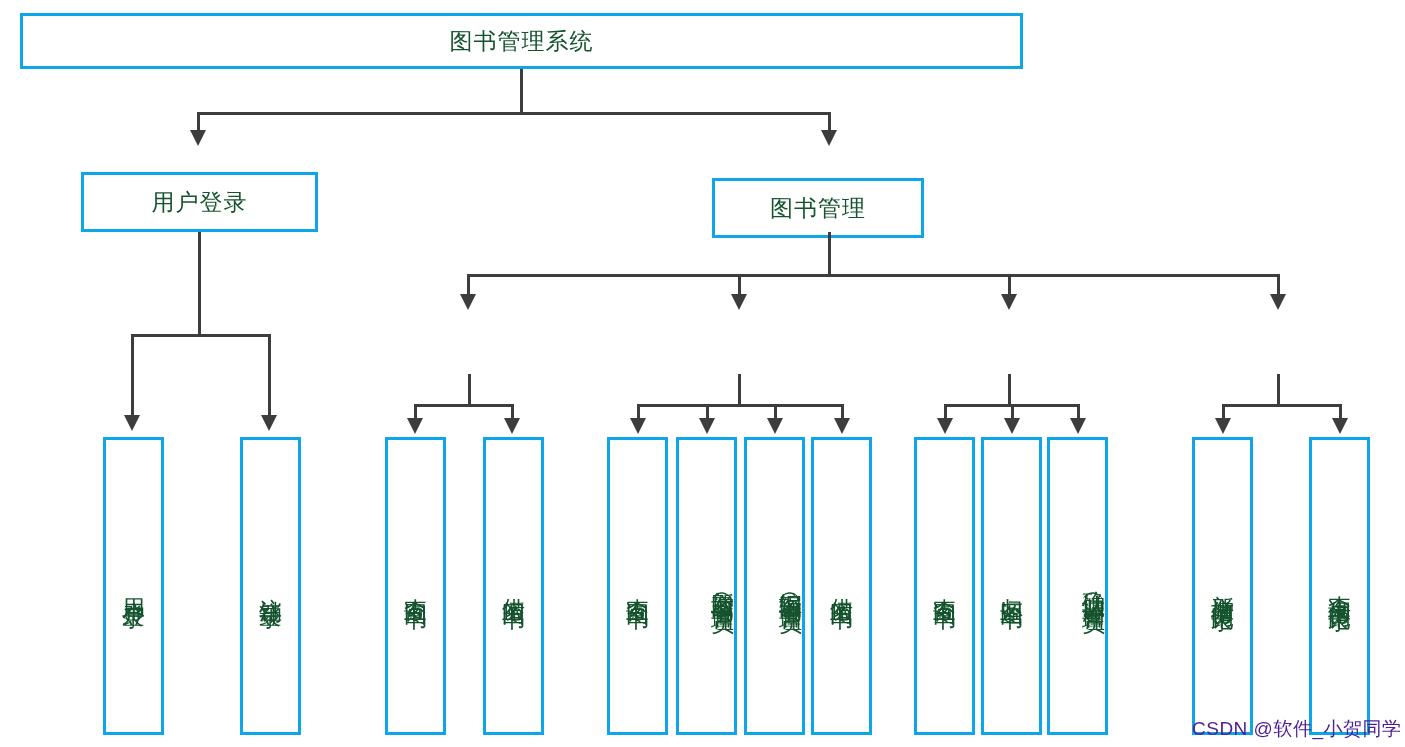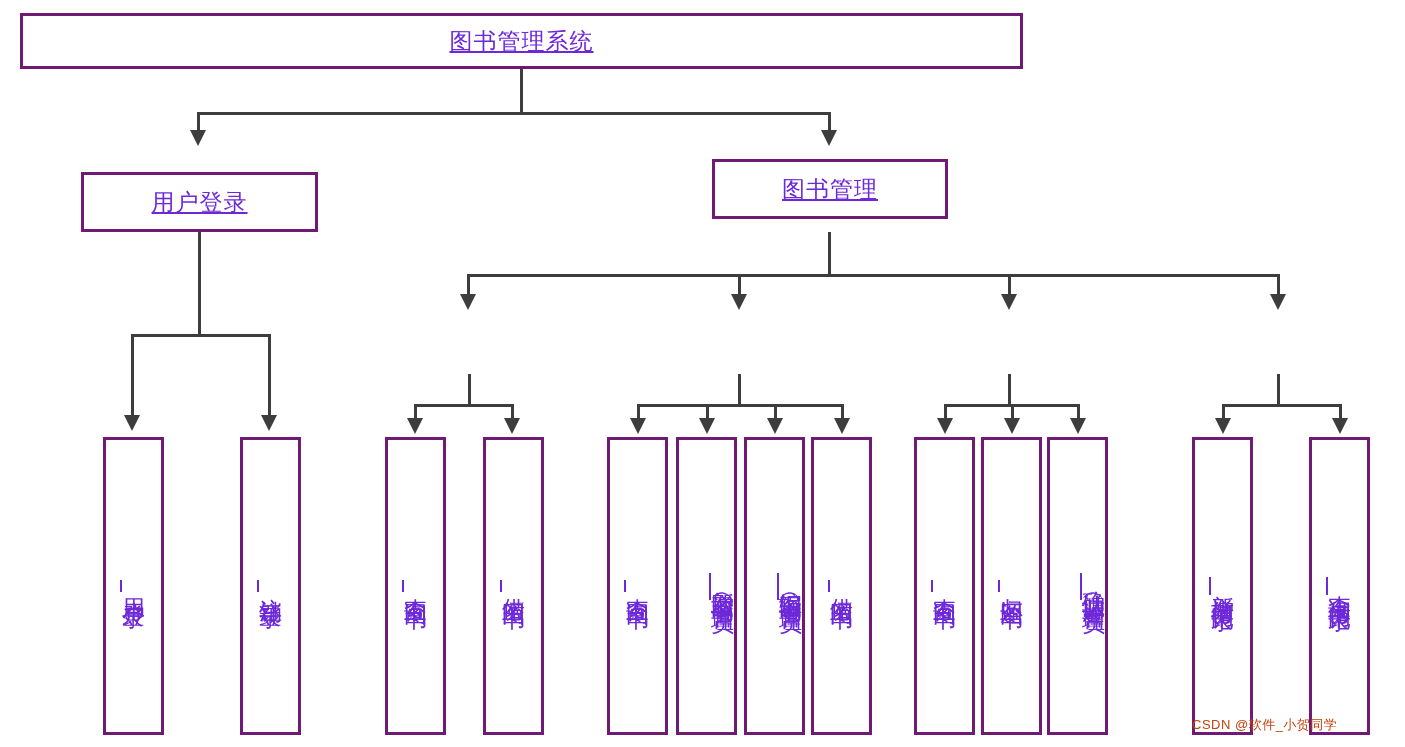--- a/index.html
+++ b/index.html
@@ -13,27 +13,26 @@
   #canvas {
     position: relative;
     width: 1405px;
     height: 747px;
     background: #ffffff;
     overflow: hidden;
   }
   .node {
     position: absolute;
     box-sizing: border-box;
-    border: 3px solid #701a75;
+    border: 3px solid #0ea5e9;
     background: #ffffff;
     display: flex;
     align-items: center;
     justify-content: center;
-    color: #6d28d9;
-    text-decoration: underline;
+    color: #14532d;
   }
   .node.horiz {
     font-size: 23px;
     letter-spacing: 1px;
     white-space: nowrap;
   }
   .node.vert {
     writing-mode: vertical-rl;
     text-orientation: upright;
     font-size: 23px;
@@ -60,22 +59,22 @@
   .arrow {
     position: absolute;
     width: 0;
     height: 0;
     border-left: 8px solid transparent;
     border-right: 8px solid transparent;
     border-top: 16px solid #3d3d3d;
   }
   .watermark {
     position: absolute;
-    font-size: 13px;
-    color: #c2410c;
+    font-size: 19px;
+    color: #4c1d95;
     white-space: nowrap;
     letter-spacing: 0.5px;
   }
 </style>
 </head>
 <body>
 
 <div id="canvas">
 
   <div class="node horiz" style="left:20px; top:13px; width:1003px; height:56px;">
@@ -85,21 +84,21 @@
   <div class="edge v" style="left:520px; top:69px; height:43px;"></div>
   <div class="edge h" style="left:197px; top:112px; width:634px;"></div>
   <div class="edge v" style="left:197px; top:112px; height:20px;"></div>
   <div class="arrow" style="left:190px; top:130px;"></div>
   <div class="edge v" style="left:828px; top:112px; height:20px;"></div>
   <div class="arrow" style="left:821px; top:130px;"></div>
 
   <div class="node horiz" style="left:81px; top:172px; width:237px; height:60px;">
     <span>用户登录</span>
   </div>
-  <div class="node horiz" style="left:712px; top:159px; width:236px; height:60px;">
+  <div class="node horiz" style="left:712px; top:178px; width:212px; height:60px;">
     <span>图书管理</span>
   </div>
 
   <div class="edge v" style="left:198px; top:232px; height:103px;"></div>
   <div class="edge h" style="left:131px; top:334px; width:138px;"></div>
   <div class="edge v" style="left:131px; top:334px; height:83px;"></div>
   <div class="arrow" style="left:124px; top:415px;"></div>
   <div class="edge v" style="left:268px; top:334px; height:83px;"></div>
   <div class="arrow" style="left:261px; top:415px;"></div>
 

